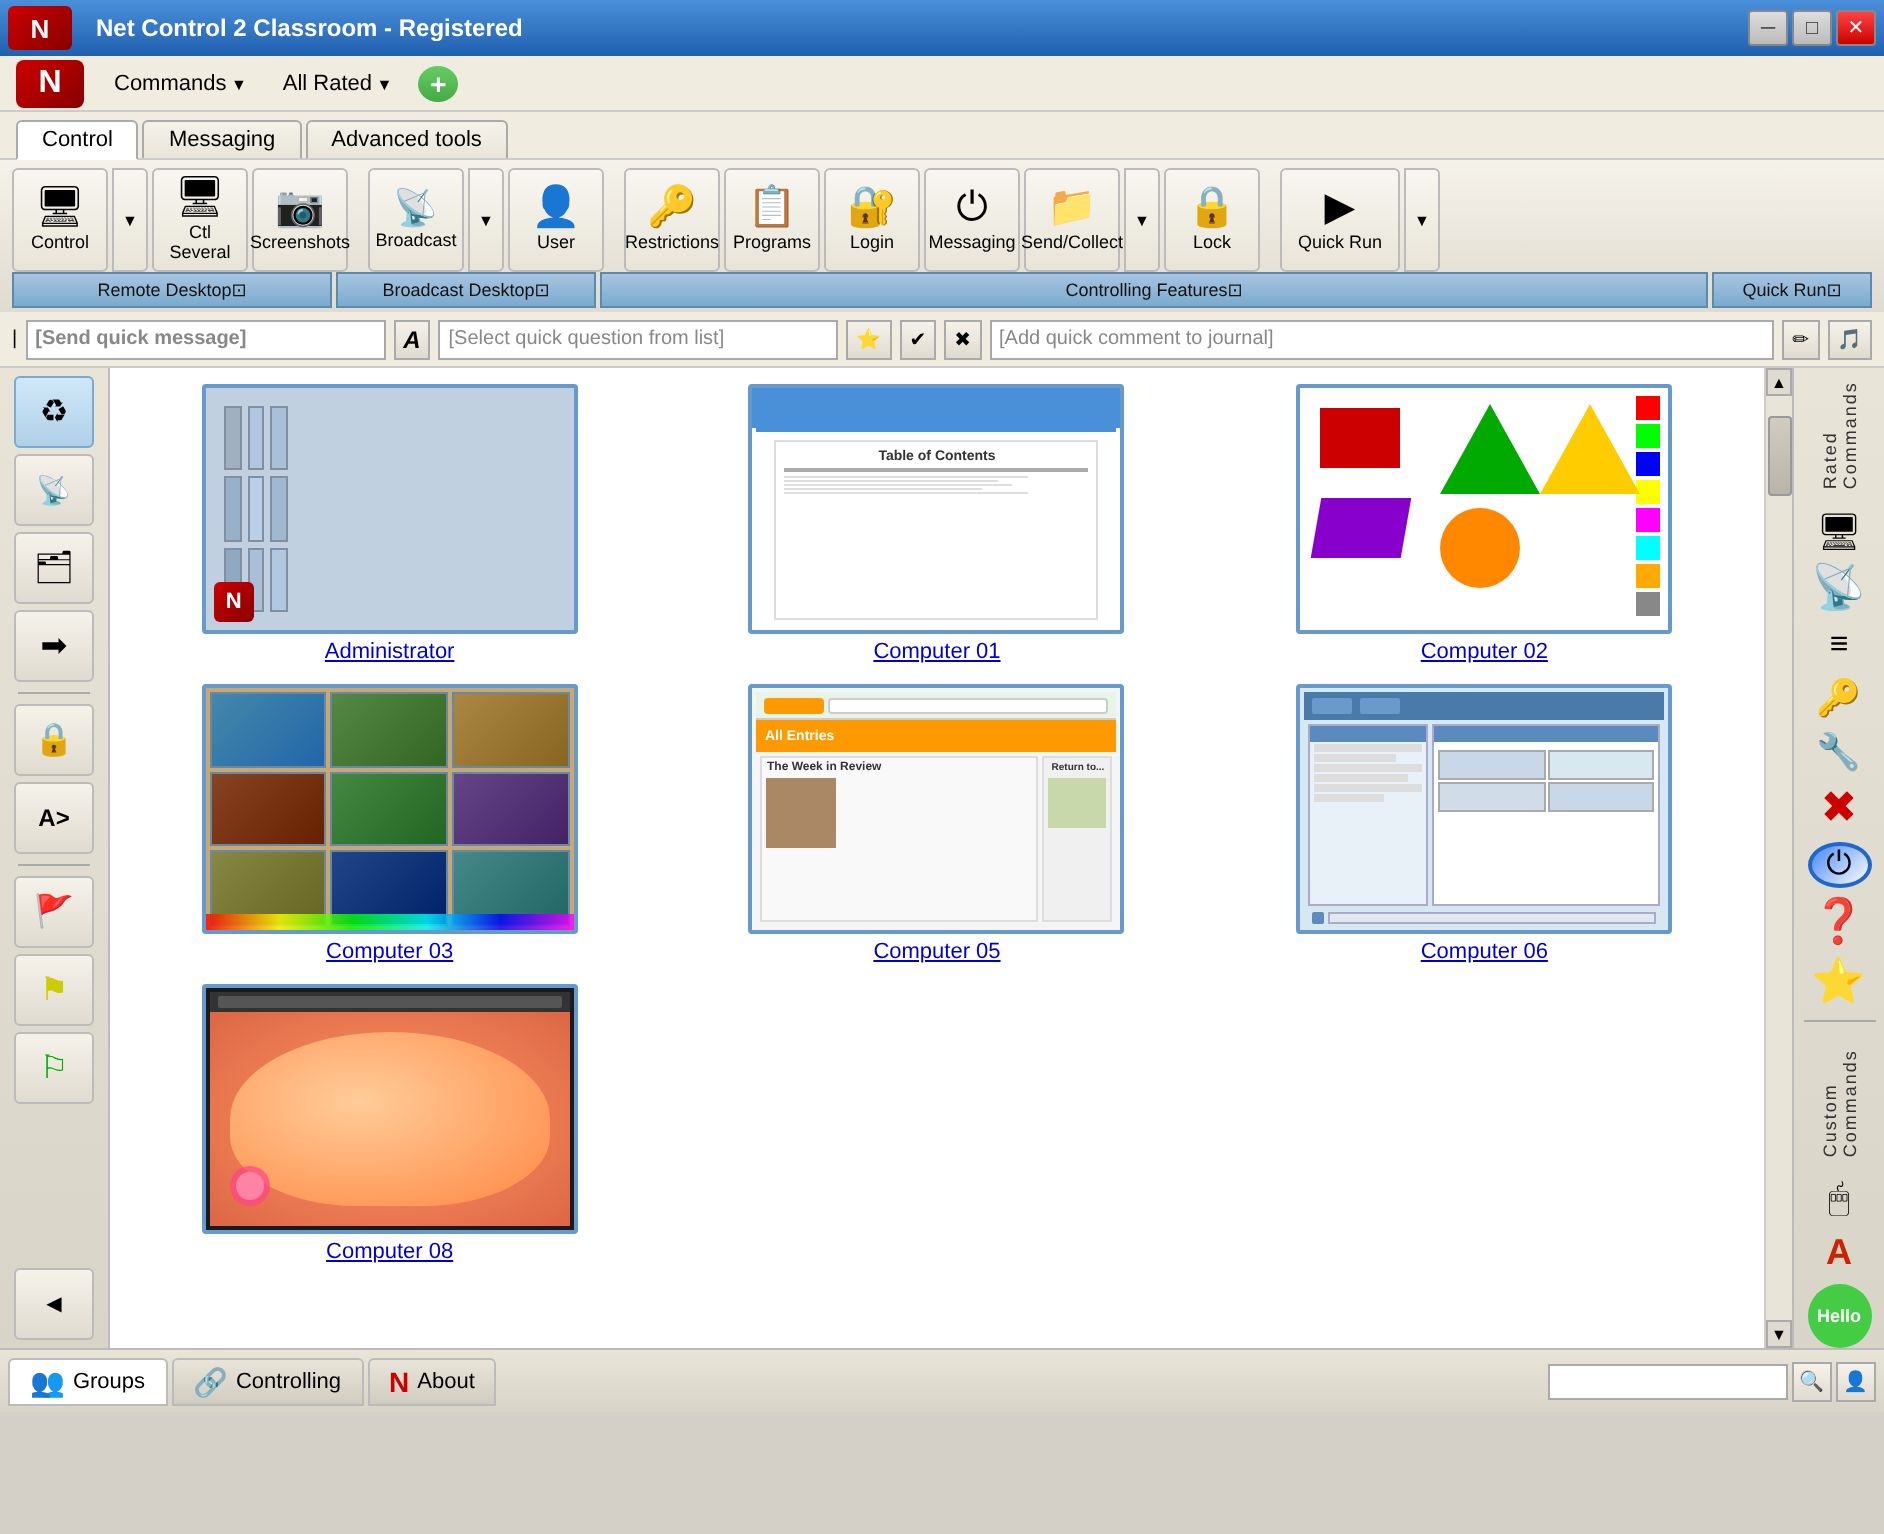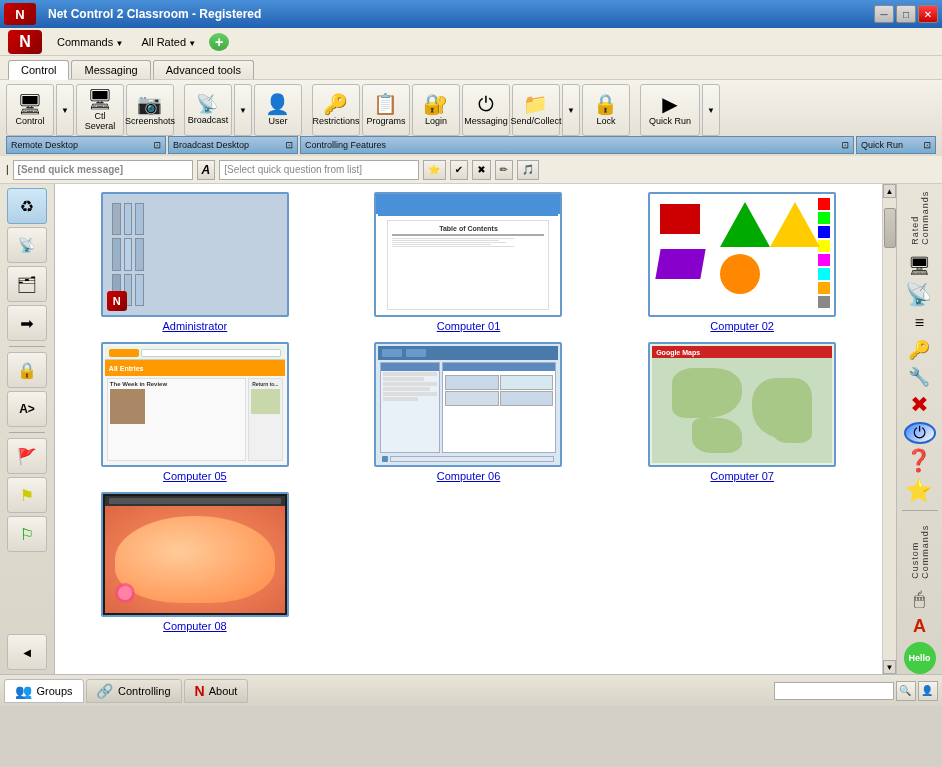--- a/index.html
+++ b/index.html
@@ -278,21 +278,21 @@
       margin-bottom: 2px;
     }
     .group-label-segment {
       background: linear-gradient(to bottom, #a8c4e0, #7aabce);
       border: 1px solid #5a8aae;
       font-size: 9px;
       color: #111;
       padding: 0 4px;
       display: flex;
       align-items: center;
-      justify-content: space-between;
+      justify-content: center;
       white-space: nowrap;
     }
 
     .sidebar-right-container {
       display: flex;
       flex-direction: row;
     }
     .sidebar-right-icons {
       width: 46px;
       background: linear-gradient(to bottom, #e8e4d8, #d8d4c8);
@@ -421,20 +421,23 @@
   </div>
   <div class="quickbar-btn">
     <span style="font-style:italic;font-weight:bold;font-size:12px;">A</span>
   </div>
   <div class="quickbar-input" style="width:200px;">
     <span style="color:#888;">[Select quick question from list]</span>
   </div>
   <div class="quickbar-btn">⭐</div>
   <div class="quickbar-btn">✔</div>
   <div class="quickbar-btn">✖</div>
+  <div class="quickbar-input" style="flex:1;">
+    <span style="color:#888;">[Add quick comment to journal]</span>
+  </div>
   <div class="quickbar-btn">✏</div>
   <div class="quickbar-btn">🎵</div>
 </div>
 
 <div id="main-layout" style="display:flex; height:490px;">
 
   <div id="left-sidebar">
     <div class="sidebar-btn active">♻</div>
     <div class="sidebar-btn" style="font-size:14px;">📡</div>
     <div class="sidebar-btn">🗂</div>
@@ -509,20 +512,39 @@
             <div style="position:absolute;left:10px;top:10px;width:40px;height:30px;background:#cc0000;"></div>
             <div style="position:absolute;left:70px;top:8px;width:0;height:0;border-left:25px solid transparent;border-right:25px solid transparent;border-bottom:45px solid #00aa00;"></div>
             <div style="position:absolute;left:120px;top:8px;width:0;height:0;border-left:25px solid transparent;border-right:25px solid transparent;border-bottom:45px solid #ffcc00;"></div>
             <div style="position:absolute;left:8px;top:55px;width:45px;height:30px;background:#8800cc;transform:skew(-10deg);"></div>
             <div style="position:absolute;left:70px;top:60px;width:40px;height:40px;background:#ff8800;border-radius:50%;"></div>
           </div>
         </div>
         <span class="thumb-label">Computer 02</span>
       </div>
 
+      <div class="computer-thumb">
+        <div class="thumb-frame">
+          <div class="thumb-inner" style="background:#c8a870;padding:2px;flex-direction:column;gap:2px;">
+            <div style="display:grid;grid-template-columns:1fr 1fr 1fr;grid-template-rows:1fr 1fr 1fr;gap:2px;width:100%;height:100%;">
+              <div style="background:linear-gradient(135deg,#4488aa,#2266aa);border:1px solid #6688aa;"></div>
+              <div style="background:linear-gradient(135deg,#558844,#336622);border:1px solid #6688aa;"></div>
+              <div style="background:linear-gradient(135deg,#aa8844,#886622);border:1px solid #6688aa;"></div>
+              <div style="background:linear-gradient(135deg,#884422,#662200);border:1px solid #6688aa;"></div>
+              <div style="background:linear-gradient(135deg,#448844,#226622);border:1px solid #6688aa;"></div>
+              <div style="background:linear-gradient(135deg,#664488,#442266);border:1px solid #6688aa;"></div>
+              <div style="background:linear-gradient(135deg,#888844,#666622);border:1px solid #6688aa;"></div>
+              <div style="background:linear-gradient(135deg,#224488,#002266);border:1px solid #6688aa;"></div>
+              <div style="background:linear-gradient(135deg,#448888,#226666);border:1px solid #6688aa;"></div>
+            </div>
+            <div style="position:absolute;bottom:0;left:0;right:0;height:8px;background:linear-gradient(to right,#f00,#ff0,#0f0,#0ff,#00f,#f0f);opacity:0.8;"></div>
+          </div>
+        </div>
+        <span class="thumb-label">Computer 03</span>
+      </div>
 
 
       <div class="computer-thumb">
         <div class="thumb-frame">
           <div class="thumb-inner" style="background:#f5f5f5;flex-direction:column;padding:2px;align-items:stretch;">
             <div style="height:14px;background:#e8f4e8;border-bottom:1px solid #ccc;display:flex;align-items:center;padding:0 4px;gap:2px;">
               <div style="width:30px;height:8px;background:#ff9900;border-radius:2px;"></div>
               <div style="flex:1;height:8px;background:white;border:1px solid #ccc;border-radius:2px;"></div>
             </div>
             <div style="height:16px;background:#ff9900;display:flex;align-items:center;padding:0 4px;font-size:7px;color:white;font-weight:bold;">All Entries</div>
@@ -576,37 +598,20 @@
             </div>
             <div style="height:8px;display:flex;align-items:center;padding:0 4px;gap:2px;">
               <div style="height:6px;width:6px;background:#5a8abe;border-radius:1px;"></div>
               <div style="height:6px;flex:1;background:#e0e8f0;border:1px solid #aac;"></div>
             </div>
           </div>
         </div>
         <span class="thumb-label">Computer 06</span>
       </div>
 
-      <div class="computer-thumb">
-        <div class="thumb-frame">
-          <div class="thumb-inner" style="background:#e8f0e0;flex-direction:column;padding:2px;align-items:stretch;">
-            <div style="height:12px;background:#cc2222;display:flex;align-items:center;padding:0 4px;gap:2px;">
-              <span style="font-size:7px;color:white;font-weight:bold;">Google Maps</span>
-            </div>
-            <div style="flex:1;background:#c8dcc0;position:relative;overflow:hidden;">
-
-              <div style="position:absolute;top:10px;left:20px;width:70px;height:50px;background:#a8c888;border-radius:30% 40% 50% 20%;"></div>
-              <div style="position:absolute;top:20px;left:100px;width:60px;height:60px;background:#a8c888;border-radius:40% 30% 20% 50%;"></div>
-              <div style="position:absolute;top:60px;left:40px;width:50px;height:35px;background:#a8c888;border-radius:20% 50% 30% 40%;"></div>
-              <div style="position:absolute;top:55px;left:120px;width:40px;height:30px;background:#a8c888;border-radius:30% 40%;"></div>
-            </div>
-          </div>
-        </div>
-        <span class="thumb-label">Computer 07</span>
-      </div>
 
       <div class="computer-thumb">
         <div class="thumb-frame">
           <div class="thumb-inner" style="background:#1a1a1a;padding:2px;flex-direction:column;align-items:stretch;">
             <div style="height:10px;background:#333;display:flex;align-items:center;padding:0 4px;gap:2px;">
               <div style="flex:1;height:6px;background:#555;border-radius:1px;"></div>
             </div>
             <div style="flex:1;background:linear-gradient(135deg,#ff9966 0%,#ff7744 40%,#ffaaaa 70%,#ffddcc 100%);position:relative;overflow:hidden;">
 
               <div style="position:absolute;inset:0;background:radial-gradient(ellipse at center,#ff9966,#dd6644);"></div>

